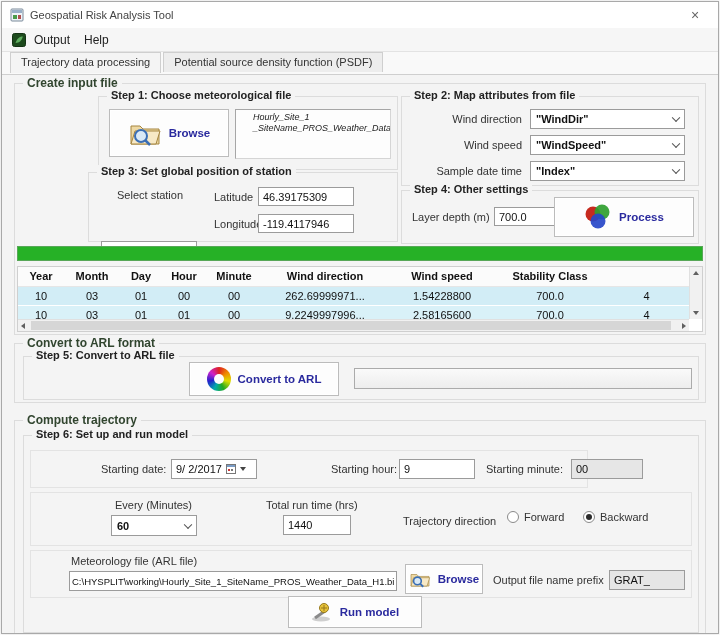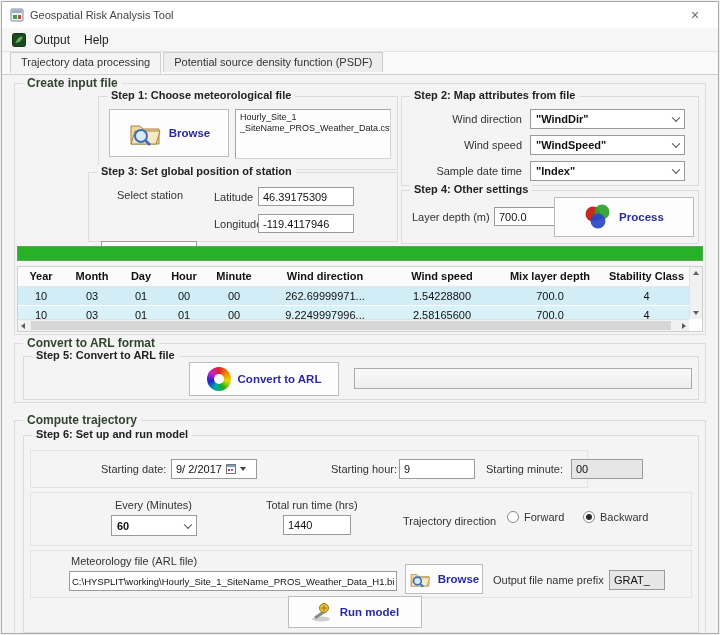--- a/index.html
+++ b/index.html
@@ -46,21 +46,21 @@
   .select.boldval { font-weight:bold; }
   .chev { position:absolute; right:5px; top:50%; width:6px; height:6px; border-right:1px solid #555;
           border-bottom:1px solid #555; transform:translateY(-70%) rotate(45deg); }
 
   .btn { position:absolute; background:#fdfdfd; border:1px solid #bcbcbc; display:flex; align-items:center;
          justify-content:center; gap:7px; cursor:default; box-shadow:inset 0 0 0 1px #fff; }
   .btn-label { font-weight:bold; font-size:11.5px; color:#2a2a9e; }
 
   
   .filebox { position:absolute; background:#fdfdfd; border:1px solid #a6a6a6; border-right-color:#d5d5d5;
-             border-bottom-color:#d5d5d5; font-size:9px; color:#222; padding:2px 4px; line-height:11px; overflow:hidden; }
+             border-bottom-color:#d5d5d5; font-size:9px; color:#222; padding:2px 17px; line-height:11px; overflow:hidden;font-style:italic; }
 
   
   .progress-green { position:absolute; border:1px solid #57a757; background:#26b126; }
   .progress-empty { position:absolute; border:1px solid #ababab; background:linear-gradient(#fafafa,#ededed); }
 
   
   .grid { position:absolute; background:#fff; border:1px solid #cfcfcf; }
   .grid-inner { position:absolute; left:0; top:0; right:13px; bottom:12px; overflow:hidden; }
   .g-row { display:grid; grid-template-columns:46px 56px 42px 44px 56px 126px 108px 108px 1fr; }
   .g-head { height:20px; background:#fbfbfb; border-bottom:1px solid #e6e6e6; }
@@ -208,21 +208,20 @@
       <div class="grid" style="left:2px; top:182px; width:686px; height:66px;">
         <div class="grid-inner">
           <div class="g-row g-head">
               <div>Year</div>
               <div>Month</div>
               <div>Day</div>
               <div>Hour</div>
               <div>Minute</div>
               <div>Wind direction</div>
               <div>Wind speed</div>
-              <div>Mix layer depth</div>
               <div>Stability Class</div>
             </div>
           <div>
               <div class="g-row g-data r0">
                 <div>10</div>
                 <div>03</div>
                 <div>01</div>
                 <div>00</div>
                 <div>00</div>
                 <div>262.69999971...</div>
@@ -319,21 +318,21 @@
               <svg width="22" height="18" viewBox="0 0 34 28">
                 <path d="M3 7 h9 l3 3 h16 v15 H3 z" fill="#eed9a4" stroke="#a5853f"></path>
                 <path d="M3 25 L7 12 h25 l-4 13 z" fill="#f7e9c6" stroke="#a5853f"></path>
                 <circle cx="13" cy="17" r="6" fill="#d9e9f6" stroke="#3a6eb5" stroke-width="2.5"></circle>
                 <line x1="17.5" y1="21.5" x2="22" y2="26" stroke="#3a6eb5" stroke-width="3"></line>
               </svg>
             </span>
             <span class="btn-label">Browse</span>
           </div>
           <span class="lbl" style="left:462px; top:23px;">Output file name prefix</span>
-          <input class="tinput gray" style="left: 578px; top: 19px; width: 56px; height: 20px;" value="GRAT_">
+          <input class="tinput gray" style="left: 578px; top: 19px; width: 76px; height: 20px;" value="GRAT_">
         </div>
 
         <div class="btn" style="left:264px; top:160px; width:134px; height:32px;">
           <span style="display:inline-flex;">
             <svg width="22" height="20" viewBox="0 0 22 20">
               <ellipse cx="10" cy="17" rx="9" ry="2.5" fill="#cfcfcf"></ellipse>
               <path d="M4 16 L14 9" stroke="#8a8a8a" stroke-width="3"></path>
               <circle cx="13" cy="6" r="4.5" fill="#e7c33a" stroke="#97791c"></circle>
               <path d="M10 6 h6 M13 3 v6" stroke="#97791c" stroke-width="1"></path>
             </svg>

